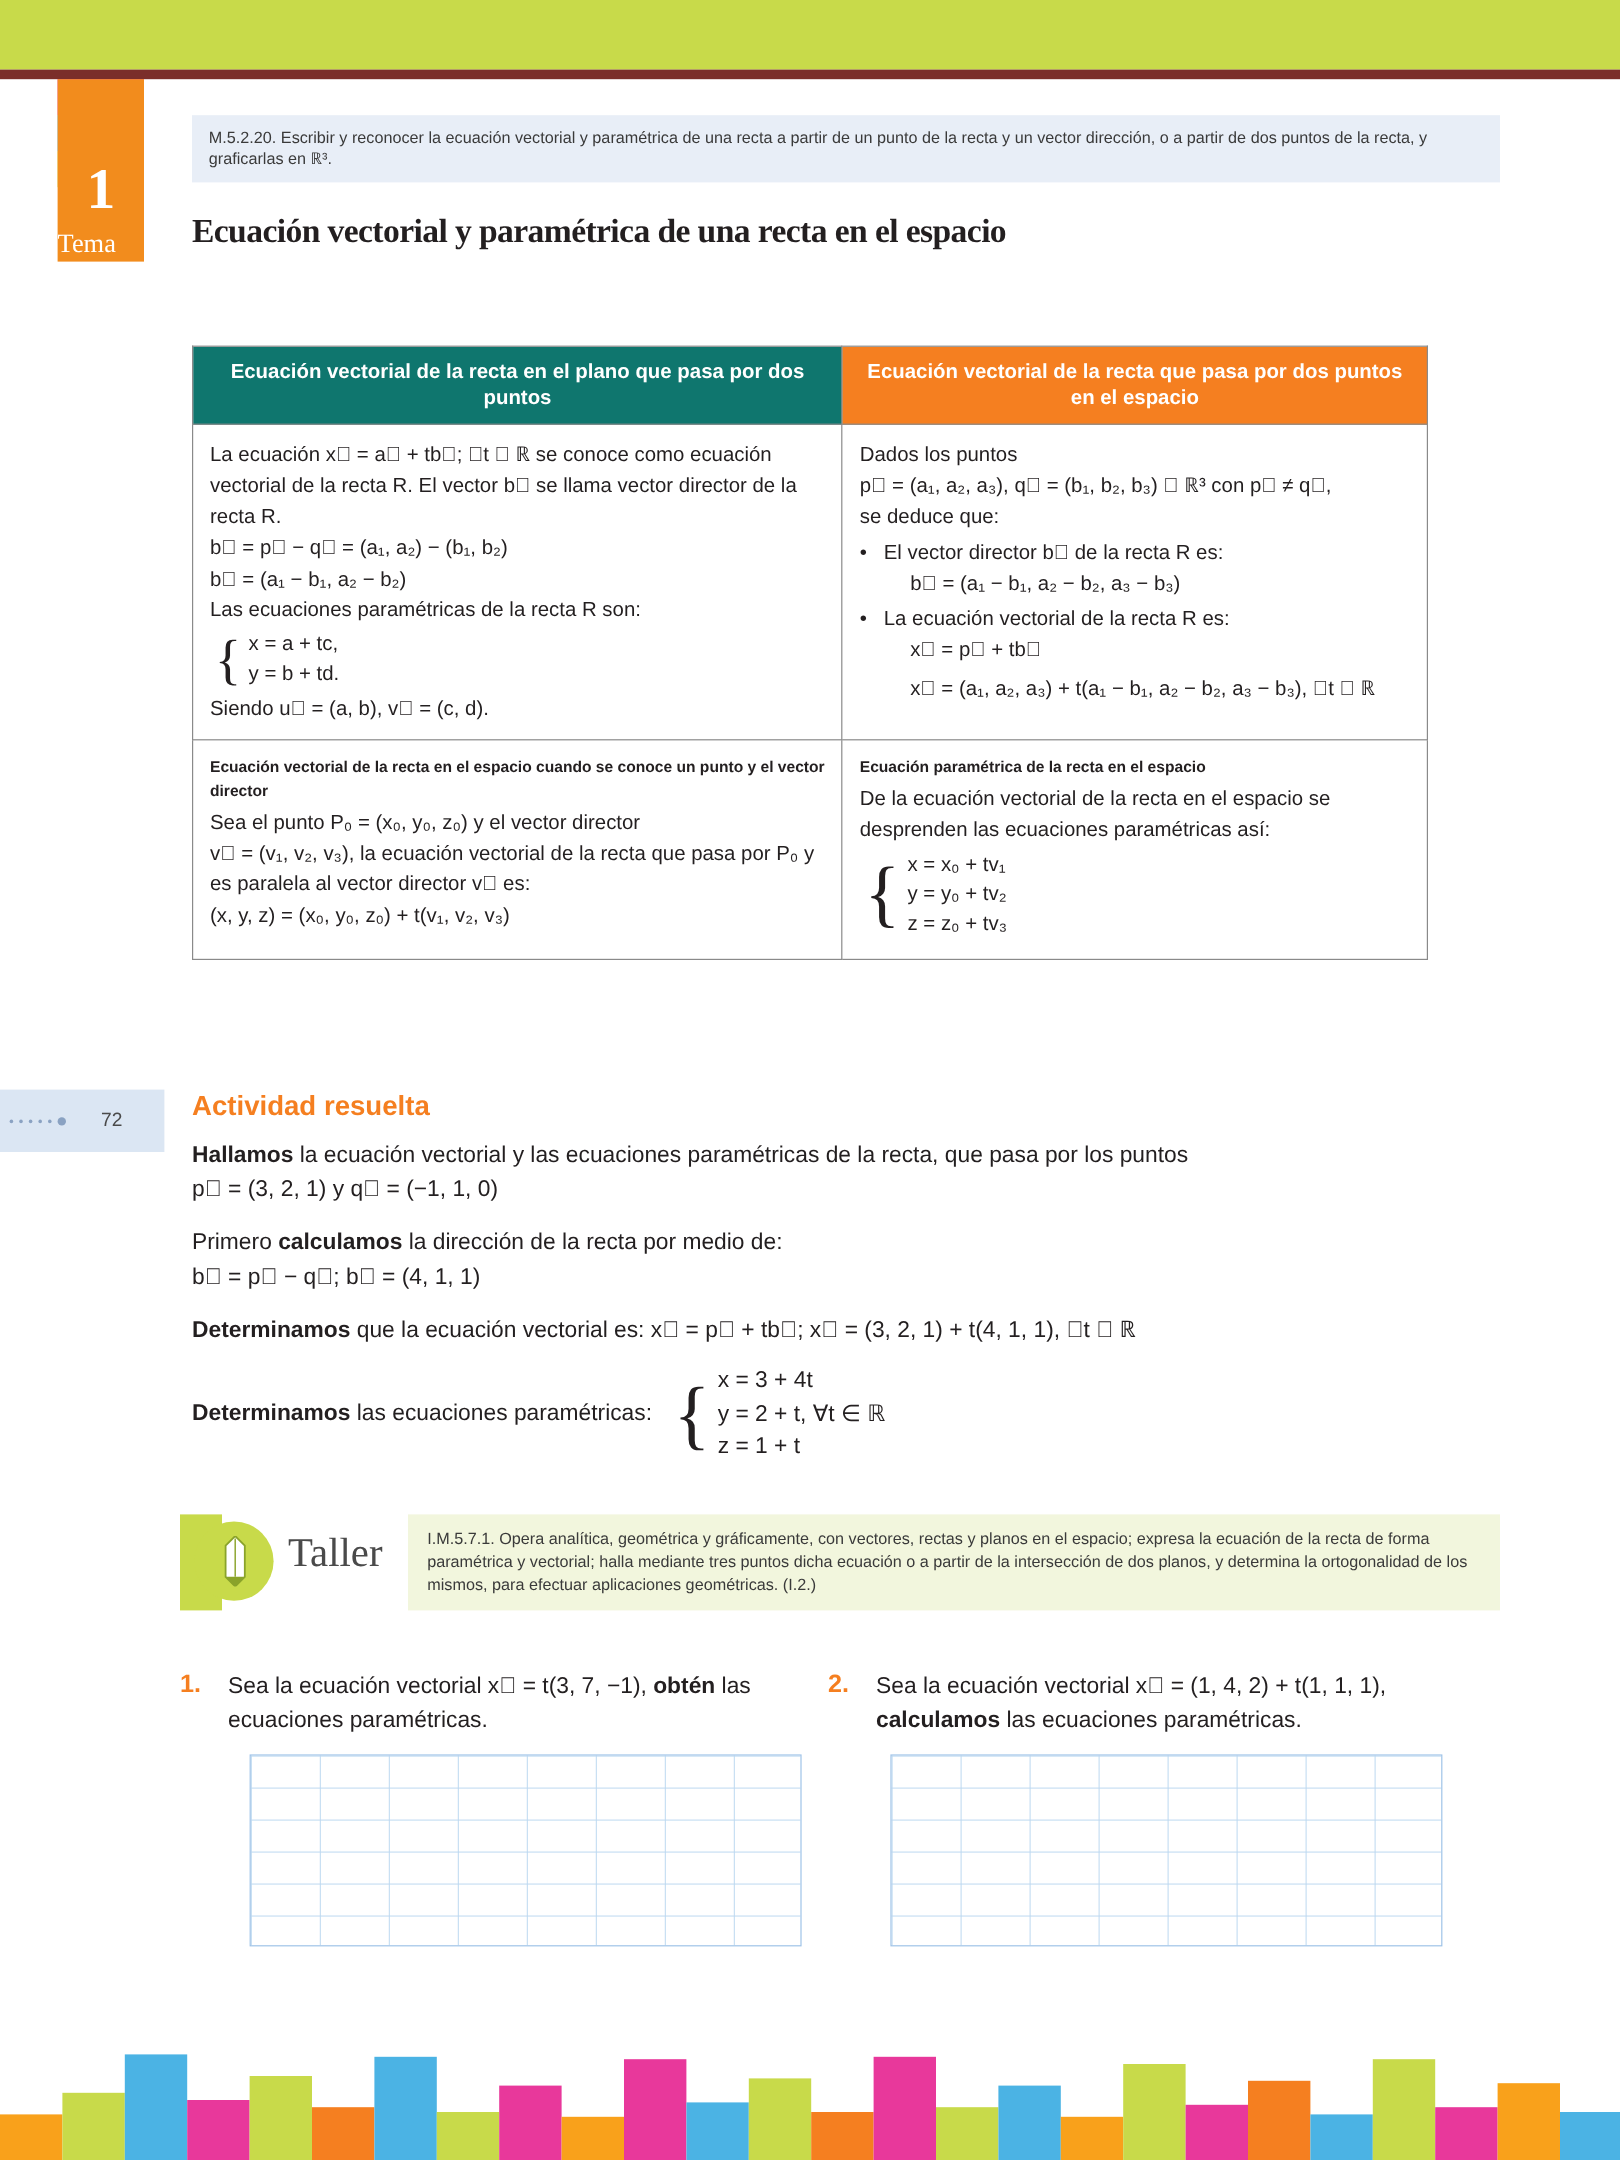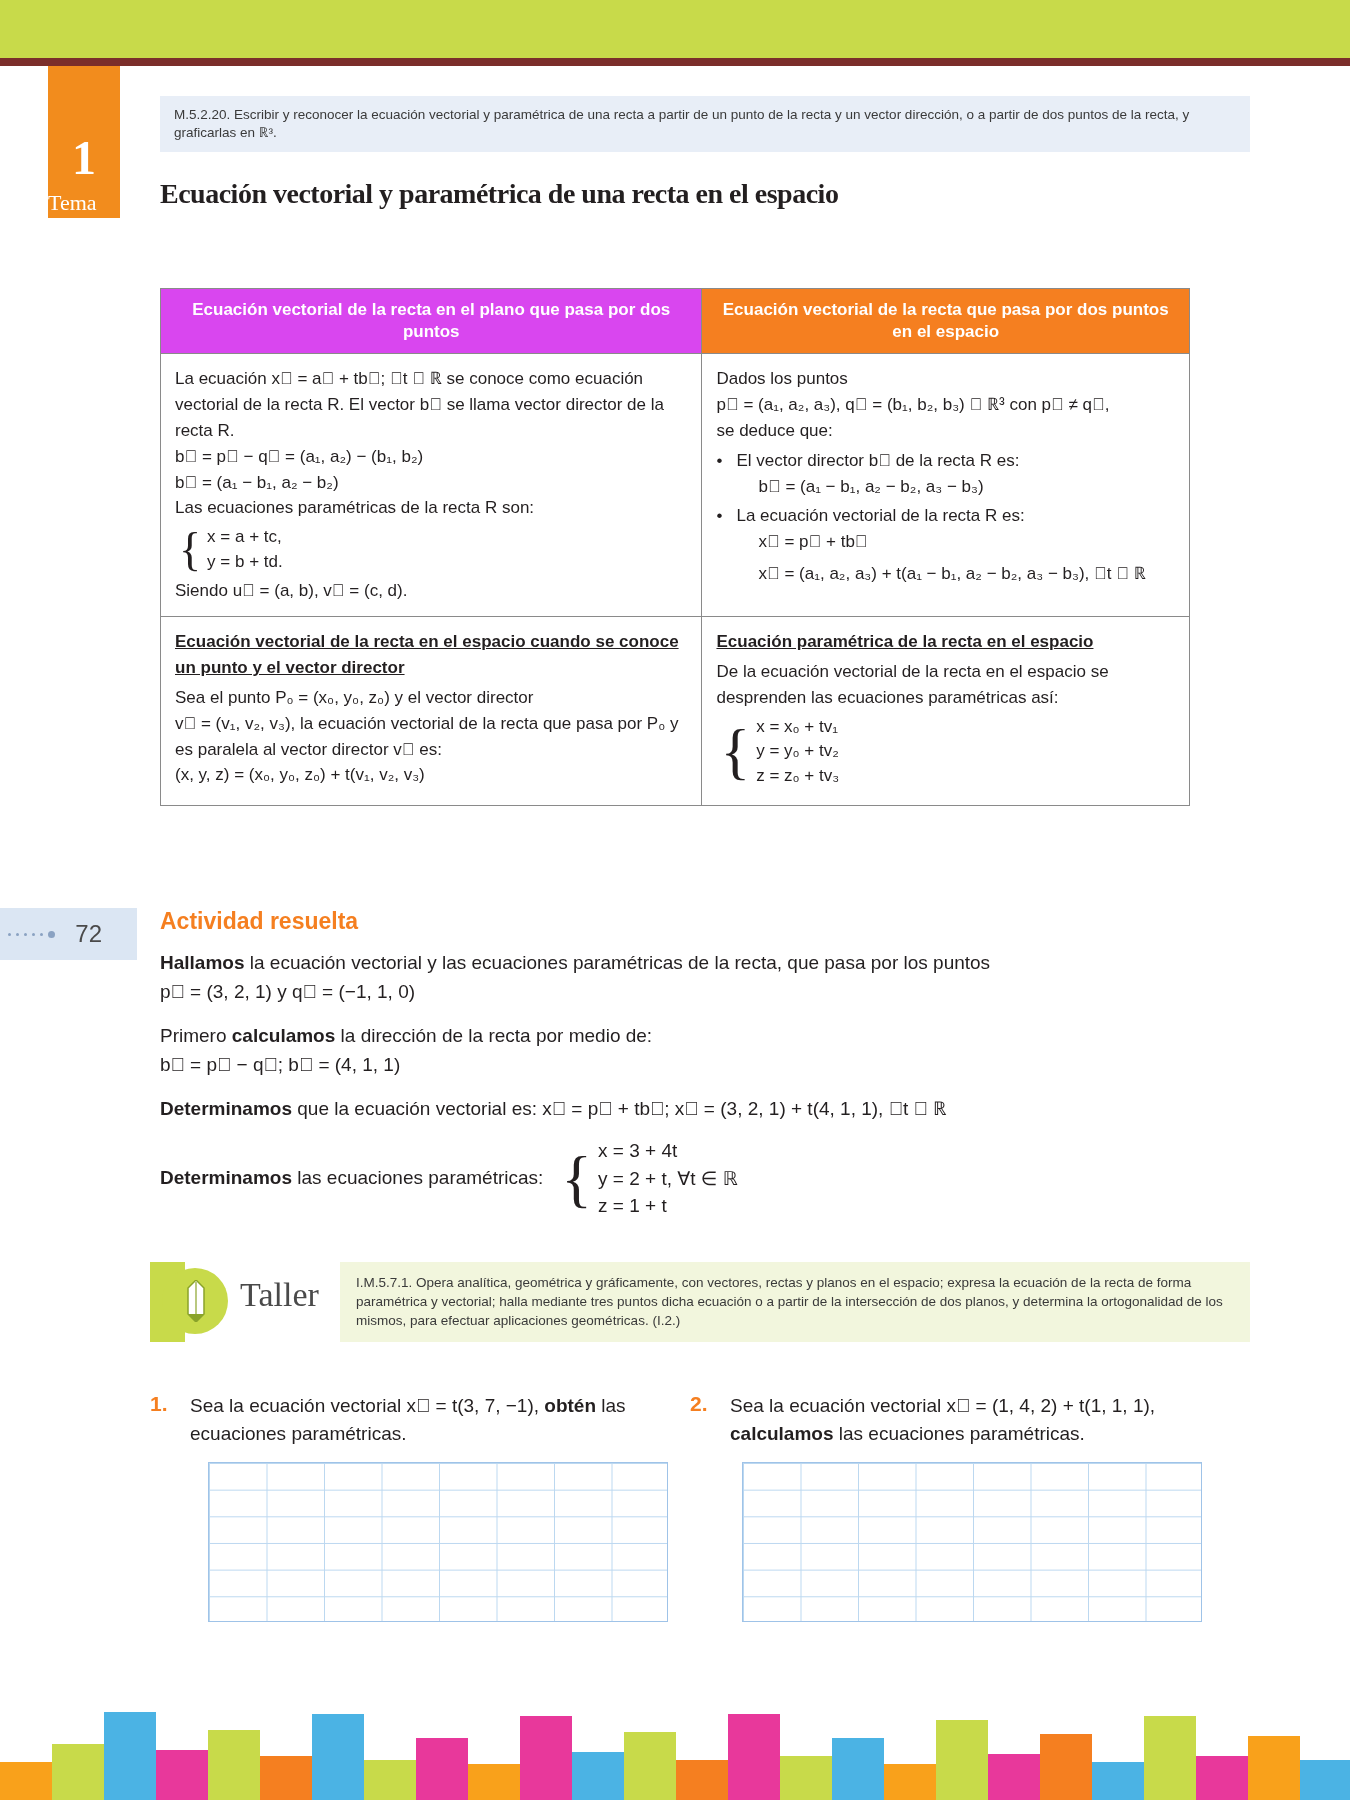--- a/index.html
+++ b/index.html
@@ -56,44 +56,44 @@
   
   .tbl {
     position:absolute; left:160px; top:288px; width:1030px;
     border:1px solid #8a8a8a; border-collapse:collapse;
   }
   .tbl td { border:1px solid #8a8a8a; vertical-align:top; }
   .hdr-left, .hdr-right {
     color:#ffffff; font-weight:bold; text-align:center; font-size:17px;
     padding:10px 12px; line-height:1.3; border:1px solid #8a8a8a;
   }
-  .hdr-left { background:#d946ef; }
+  .hdr-left { background:#0f766e; }
   .hdr-right { background:#f57f20; }
   .cell { padding:12px 14px; font-size:17px; line-height:1.52; }
-  .cell .sub-title { font-weight:bold; font-size:17px; display:block; margin-bottom:4px;text-decoration:underline;}
+  .cell .sub-title { font-weight:bold; font-size:13px; display:block; margin-bottom:4px;}
   .col-l { width:542px; }
   .col-r { width:488px; }
   .bullet-row { display:flex; margin-top:4px; }
   .bullet-dot { width:20px; flex:0 0 20px; }
   .indent { padding-left:22px; }
   .brace-block { display:flex; align-items:center; margin:4px 0 4px 4px; }
   .brace {
     font-size:46px; line-height:0.9; font-family:"Liberation Serif", serif;
     margin-right:6px; font-weight:300;
   }
   .brace-lines { line-height:1.45; font-size:17px; }
   
   .pgtab {
     position:absolute; left:0; top:908px; width:137px; height:52px;
     background:#dbe6f3;
   }
   .pgnum {
     position:absolute; left:0; top:908px; width:126px; height:52px;
     line-height:52px; text-align:right; padding-right:24px;
-    font-size:24px; color:#4a4a4a;
+    font-size:16px; color:#4a4a4a;
   }
   .pgdots {
     position:absolute; left:8px; top:930px; width:52px; height:8px;
     display:flex; align-items:center;
   }
   .pgdots .d { width:3px; height:3px; background:#8aa2c2; border-radius:50%; margin-right:5px;}
   .pgdots .big { width:7px; height:7px; background:#8aa2c2; border-radius:50%; }
   
   .act-title {
     position:absolute; left:160px; top:908px;

